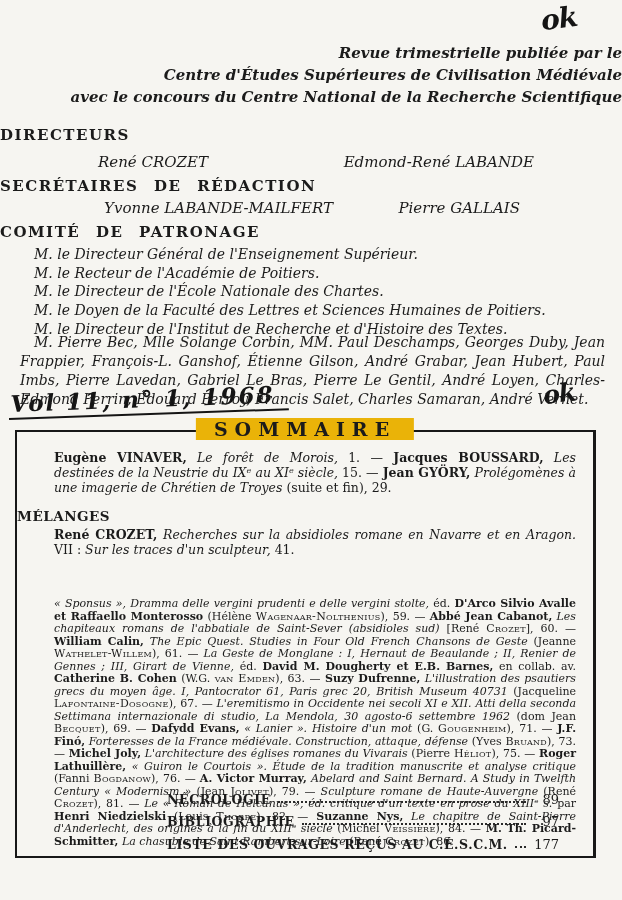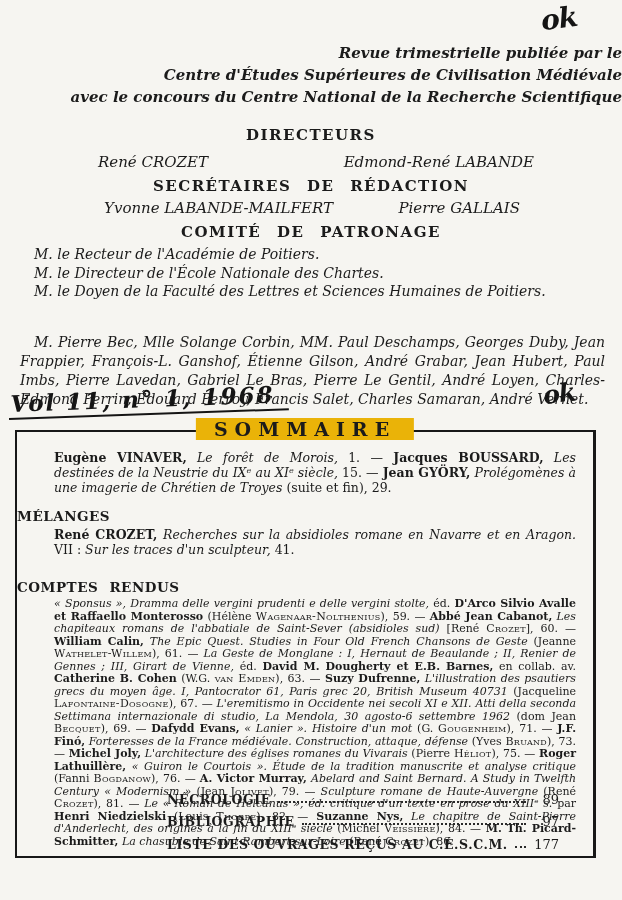--- a/index.html
+++ b/index.html
@@ -6,21 +6,21 @@
   body{
     width:622px;height:900px;position:relative;overflow:hidden;
     background:#f6f5f1;color:#1b1b1b;
     font-family:"DejaVu Serif","Liberation Serif",serif;
   }
   .abs{position:absolute;}
   
   .masthead{top:42px;left:0;width:622px;text-align:right;
     font-style:italic;font-weight:600;font-size:15px;line-height:22px;}
   
-  .sec-head{left:0;width:622px;text-align:center;font-weight:bold;
+  .sec-head{left:0;width:622px;font-weight:bold;
     font-size:15px;letter-spacing:1.5px;word-spacing:9px;}
   .h-directeurs{top:126px;}
   .row2{left:0;width:622px;display:flex;justify-content:space-between;
     font-style:italic;font-size:15px;box-sizing:border-box;}
   .row-directeurs{top:153px;padding:0 88px 0 98px;}
   .h-secretaires{top:177px;}
   .row-secretaires{top:199px;padding:0 102px 0 104px;}
   .h-comite{top:223px;}
   .comite-list{top:245px;left:34px;width:566px;font-style:italic;
     font-size:14px;line-height:18.7px;}
@@ -85,35 +85,36 @@
 </div>
 
 <div class="abs sec-head h-secretaires">SECRÉTAIRES DE RÉDACTION</div>
 <div class="abs row2 row-secretaires">
   <span>Yvonne LABANDE-MAILFERT</span>
   <span>Pierre GALLAIS</span>
 </div>
 
 <div class="abs sec-head h-comite">COMITÉ DE PATRONAGE</div>
 <div class="abs comite-list">
+  <div>M. le Directeur Général de l'Enseignement Supérieur.</div>
   <div>M. le Recteur de l'Académie de Poitiers.</div>
   <div>M. le Directeur de l'École Nationale des Chartes.</div>
   <div>M. le Doyen de la Faculté des Lettres et Sciences Humaines de Poitiers.</div>
+  <div>M. le Directeur de l'Institut de Recherche et d'Histoire des Textes.</div>
 </div>
 <div class="abs comite-members">M. Pierre Bec, Mlle Solange Corbin, MM. Paul Deschamps, Georges Duby, Jean Frappier, François-L. Ganshof, Étienne Gilson, André Grabar, Jean Hubert, Paul Imbs, Pierre Lavedan, Gabriel Le Bras, Pierre Le Gentil, André Loyen, Charles-Edmond Perrin, Édouard Perroy, Francis Salet, Charles Samaran, André Vernet.</div>
 
 <div class="abs sommaire-box">
   <div class="sommaire-head">SOMMAIRE</div>
 
   <div class="in-box entry-para articles-para"><span class="seg-b">Eugène VINAVER,</span><span class="seg-i"> Le forêt de Morois,</span><span class="seg-p"> 1. — </span><span class="seg-b">Jacques BOUSSARD,</span><span class="seg-i"> Les destinées de la Neustrie du IXᵉ au XIᵉ siècle,</span><span class="seg-p"> 15. — </span><span class="seg-b">Jean GYÖRY,</span><span class="seg-i"> Prolégomènes à une imagerie de Chrétien de Troyes</span><span class="seg-p"> (suite et fin), 29.</span></div>
 
   <div class="sub-head h-melanges">MÉLANGES</div>
   <div class="in-box entry-para melanges-para"><span class="seg-b">René CROZET,</span><span class="seg-i"> Recherches sur la absidioles romane en Navarre et en Aragon.</span><span class="seg-p"> VII : </span><span class="seg-i">Sur les traces d'un sculpteur,</span><span class="seg-p"> 41.</span></div>
 
-  <div class="sub-head h-cr">COMPTES RENDUS</div>
   <div class="in-box cr-para"><span class="seg-i">« Sponsus », Dramma delle vergini prudenti e delle vergini stolte,</span><span class="seg-p"> éd. </span><span class="seg-b">D'Arco Silvio Avalle et Raffaello Monterosso</span><span class="seg-p"> (Hélène </span><span class="seg-sc">Wagenaar-Nolthenius</span><span class="seg-p">), 59. — </span><span class="seg-b">Abbé Jean Cabanot,</span><span class="seg-i"> Les chapiteaux romans de l'abbatiale de Saint-Sever (absidioles sud)</span><span class="seg-p"> [René </span><span class="seg-sc">Crozet</span><span class="seg-p">], 60. — </span><span class="seg-b">William Calin,</span><span class="seg-i"> The Epic Quest. Studies in Four Old French Chansons de Geste</span><span class="seg-p"> (Jeanne </span><span class="seg-sc">Wathelet-Willem</span><span class="seg-p">), 61. — </span><span class="seg-i">La Geste de Monglane : I, Hernaut de Beaulande ; II, Renier de Gennes ; III, Girart de Vienne,</span><span class="seg-p"> éd. </span><span class="seg-b">David M. Dougherty et E.B. Barnes,</span><span class="seg-p"> en collab. av. </span><span class="seg-b">Catherine B. Cohen</span><span class="seg-p"> (W.G. </span><span class="seg-sc">van Emden</span><span class="seg-p">), 63. — </span><span class="seg-b">Suzy Dufrenne,</span><span class="seg-i"> L'illustration des psautiers grecs du moyen âge. I, Pantocrator 61, Paris grec 20, British Museum 40731</span><span class="seg-p"> (Jacqueline </span><span class="seg-sc">Lafontaine-Dosogne</span><span class="seg-p">), 67. — </span><span class="seg-i">L'eremitismo in Occidente nei secoli XI e XII. Atti della seconda Settimana internazionale di studio, La Mendola, 30 agosto-6 settembre 1962</span><span class="seg-p"> (dom Jean </span><span class="seg-sc">Becquet</span><span class="seg-p">), 69. — </span><span class="seg-b">Dafydd Evans,</span><span class="seg-i"> « Lanier ». Histoire d'un mot</span><span class="seg-p"> (G. </span><span class="seg-sc">Gougenheim</span><span class="seg-p">), 71. — </span><span class="seg-b">J.F. Finó,</span><span class="seg-i"> Forteresses de la France médiévale. Construction, attaque, défense</span><span class="seg-p"> (Yves </span><span class="seg-sc">Bruand</span><span class="seg-p">), 73. — </span><span class="seg-b">Michel Joly,</span><span class="seg-i"> L'architecture des églises romanes du Vivarais</span><span class="seg-p"> (Pierre </span><span class="seg-sc">Héliot</span><span class="seg-p">), 75. — </span><span class="seg-b">Roger Lathuillère,</span><span class="seg-i"> « Guiron le Courtois ». Étude de la tradition manuscrite et analyse critique</span><span class="seg-p"> (Fanni </span><span class="seg-sc">Bogdanow</span><span class="seg-p">), 76. — </span><span class="seg-b">A. Victor Murray,</span><span class="seg-i"> Abelard and Saint Bernard. A Study in Twelfth Century « Modernism »</span><span class="seg-p"> (Jean </span><span class="seg-sc">Jolivet</span><span class="seg-p">), 79. — </span><span class="seg-i">Sculpture romane de Haute-Auvergne</span><span class="seg-p"> (René </span><span class="seg-sc">Crozet</span><span class="seg-p">), 81. — </span><span class="seg-i">Le « Roman de Helcanus », éd. critique d'un texte en prose du XIIIᵉ s.</span><span class="seg-p"> par </span><span class="seg-b">Henri Niedzielski</span><span class="seg-p"> (Louis </span><span class="seg-sc">Thorpe</span><span class="seg-p">), 82. — </span><span class="seg-b">Suzanne Nys,</span><span class="seg-i"> Le chapitre de Saint-Pierre d'Anderlecht, des origines à la fin du XIIIᵉ siècle</span><span class="seg-p"> (Michel </span><span class="seg-sc">Veissière</span><span class="seg-p">), 84. — </span><span class="seg-b">M. Th. Picard-Schmitter,</span><span class="seg-i"> La chasuble de Saint-Rambert-sur-Loire</span><span class="seg-p"> (René </span><span class="seg-sc">Crozet</span><span class="seg-p">), 86.</span></div>
 
   <div class="toc">
     <div class="toc-row">
       <span class="toc-label">NÉCROLOGIE</span>
       <span class="toc-leader"></span>
       <span class="toc-page">89</span>
     </div>
     <div class="toc-row">
       <span class="toc-label">BIBLIOGRAPHIE</span>

